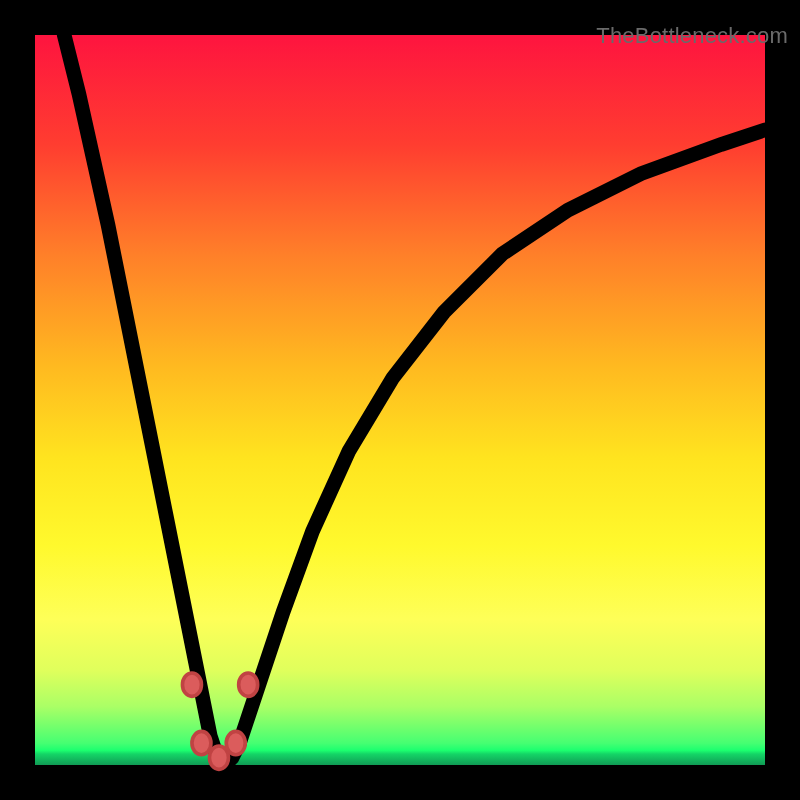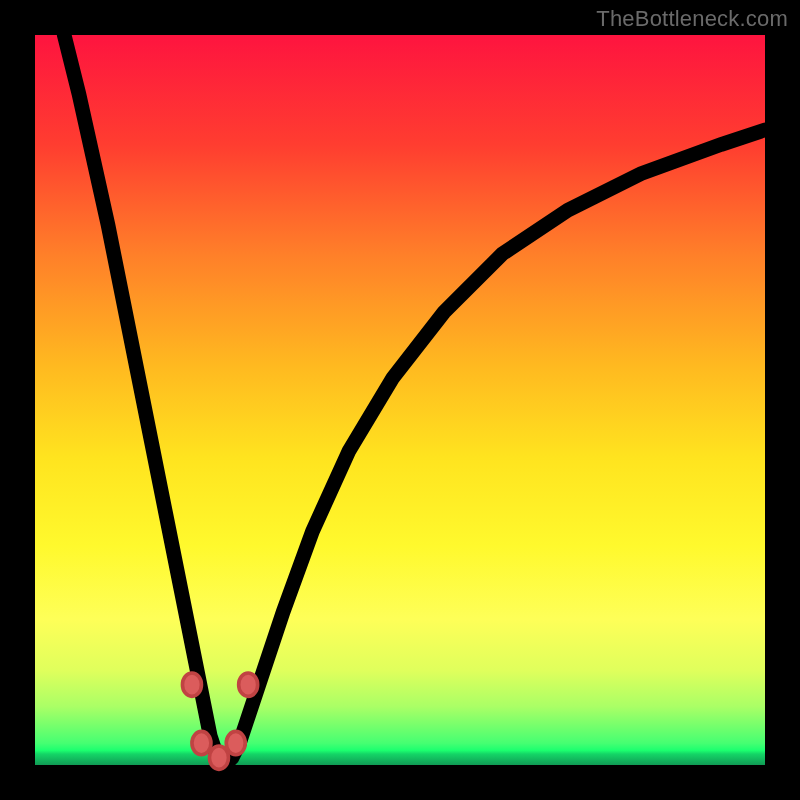--- a/index.html
+++ b/index.html
@@ -7,21 +7,21 @@
     padding: 0;
     width: 800px;
     height: 800px;
     background: #000;
     position: relative;
     overflow: hidden;
     font-family: Arial, Helvetica, sans-serif;
   }
   .watermark {
     position: absolute;
-    top: 6px;
+    top: 23px;
     right: 12px;
     color: #6a6a6a;
     font-size: 22px;
     font-weight: 500;
     z-index: 10;
     letter-spacing: 0.2px;
   }
   .plot-area {
     position: absolute;
     left: 35px;

